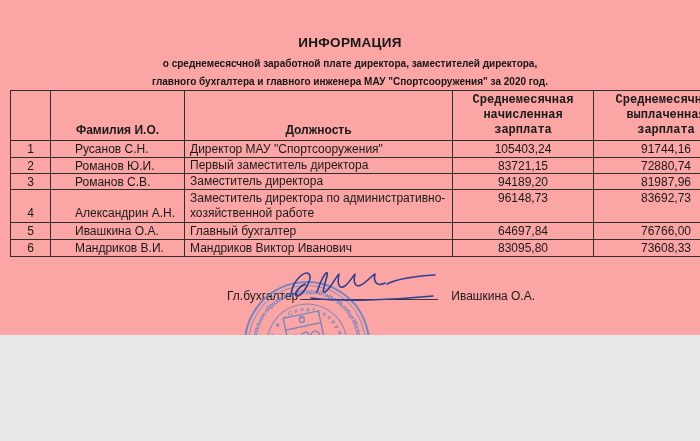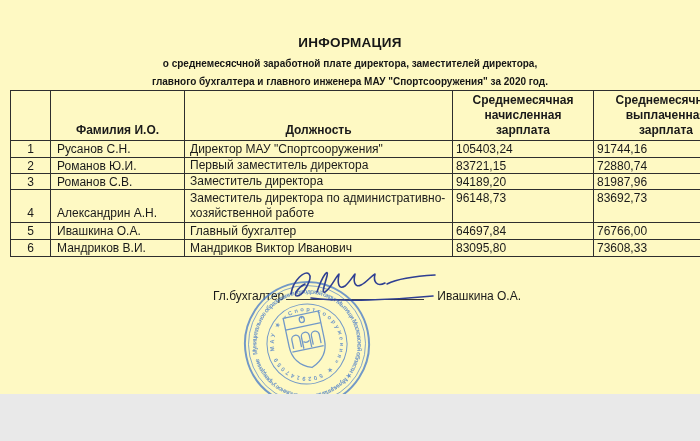--- a/index.html
+++ b/index.html
@@ -2,22 +2,22 @@
 <html><head>
 <meta charset="utf-8">
 <style>
   html,body{margin:0;padding:0;}
   body{
     font-family:"Liberation Sans",sans-serif;
     background:#e9e9e9;
   }
   .page{
     position:relative;
-    width:700px;height:394px;
-    background:#fef9c3;
+    width:700px;height:335px;
+    background:#fca5a5;
     overflow:hidden;
     color:#1d1d1d;
   }
   
   .title-block{
     position:absolute;left:0;top:35px;width:100%;
     text-align:center;
   }
   .t-head{
     font-size:13.5px;font-weight:bold;letter-spacing:.3px;
@@ -37,34 +37,34 @@
   .salary-table th,.salary-table td{
     border:1px solid #2e2e2e;
     padding:0 3px;
     overflow:hidden;
   }
   .salary-table thead tr{height:50px;}
   th{font-weight:bold;}
   th.h-num{width:33px;}
   th.h-name{width:127px;vertical-align:bottom;padding-bottom:3px;}
   th.h-pos{width:261px;vertical-align:bottom;text-align:center;padding-bottom:3px;margin-left:40px;}
-  th.h-money{width:128px;vertical-align:middle;text-align:center;line-height:15px;padding:2px 6px;}
+  th.h-money{width:128px;vertical-align:middle;text-align:center;line-height:15px;padding:2px 6px;font-family:Liberation Mono, monospace;}
   th.h-money2{width:132px;}
   td.c-num{text-align:center;}
-  td.c-name{padding-left:6px;}
+  td.c-name{padding-left:24px;}
   td.c-pos{padding-left:5px;line-height:15px;}
-  td.c-money{text-align:left;margin-left:12px;}
+  td.c-money{text-align:center;margin-left:12px;}
   tr.r{height:16px;}
   tr.r1{height:17px;}
   tr.r4{height:33px;}
   tr.r4 td.c-num,tr.r4 td.c-name{vertical-align:bottom;padding-bottom:2px;}
   tr.r4 td.c-money{vertical-align:top;padding-top:1px;}
   
   .sig-row{
-    position:absolute;left:213px;top:286px;
+    position:absolute;left:227px;top:286px;
     display:flex;align-items:baseline;
     font-size:12px;color:#1a1a1a;
   }
   .sig-role{margin-right:2px;}
   .sig-line{
     display:inline-block;width:138px;height:13px;
     border-bottom:1.2px solid #3a3a3a;
     margin-right:13px;
   }
   .sig-name{white-space:nowrap;}

